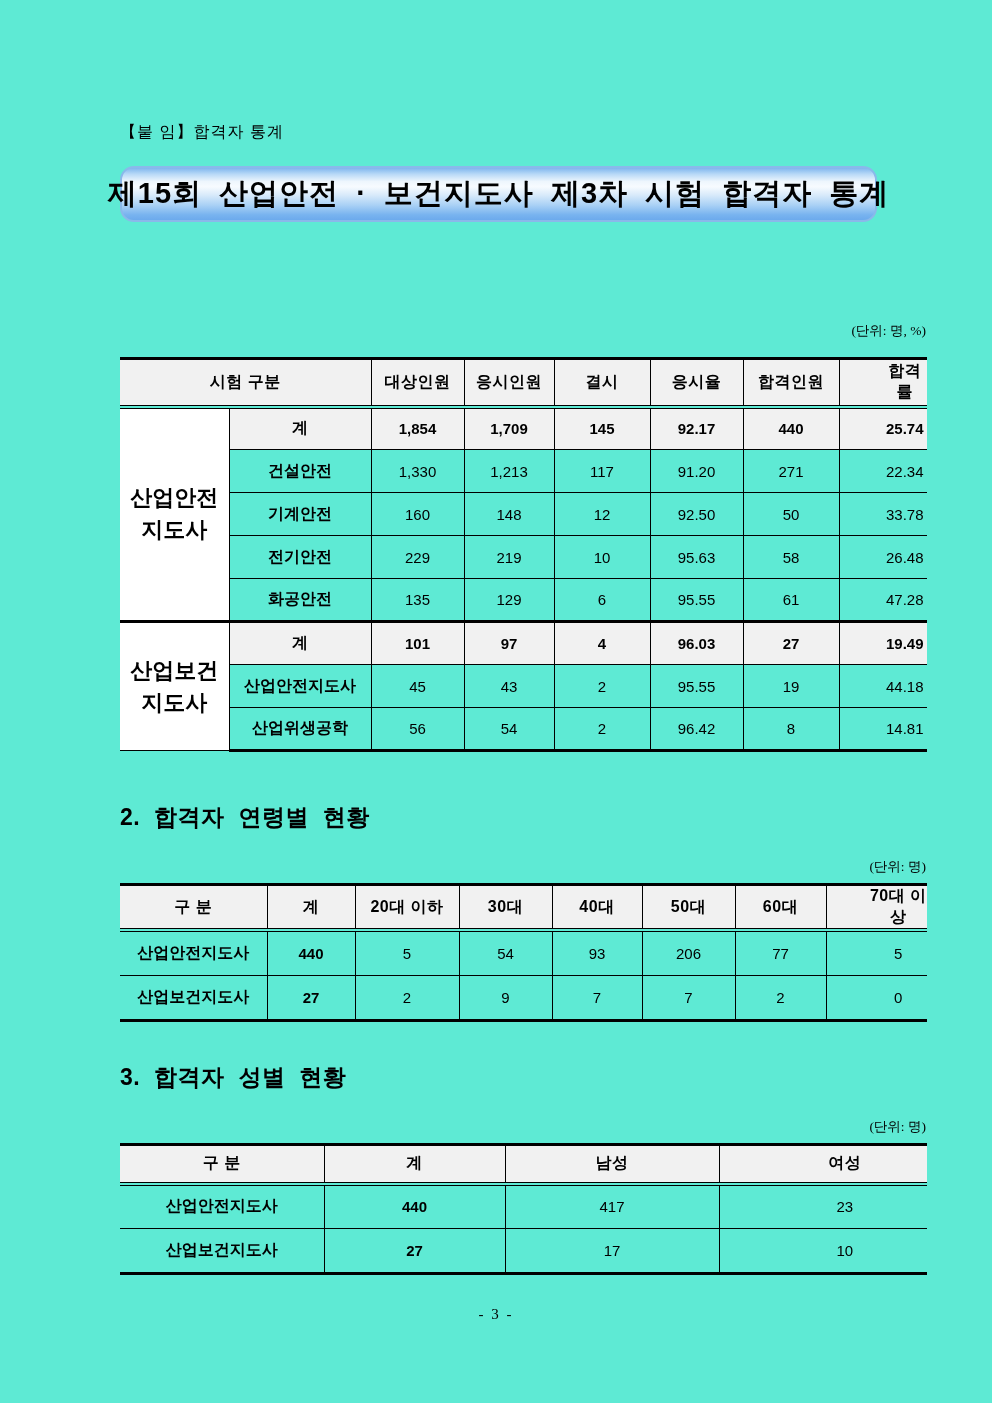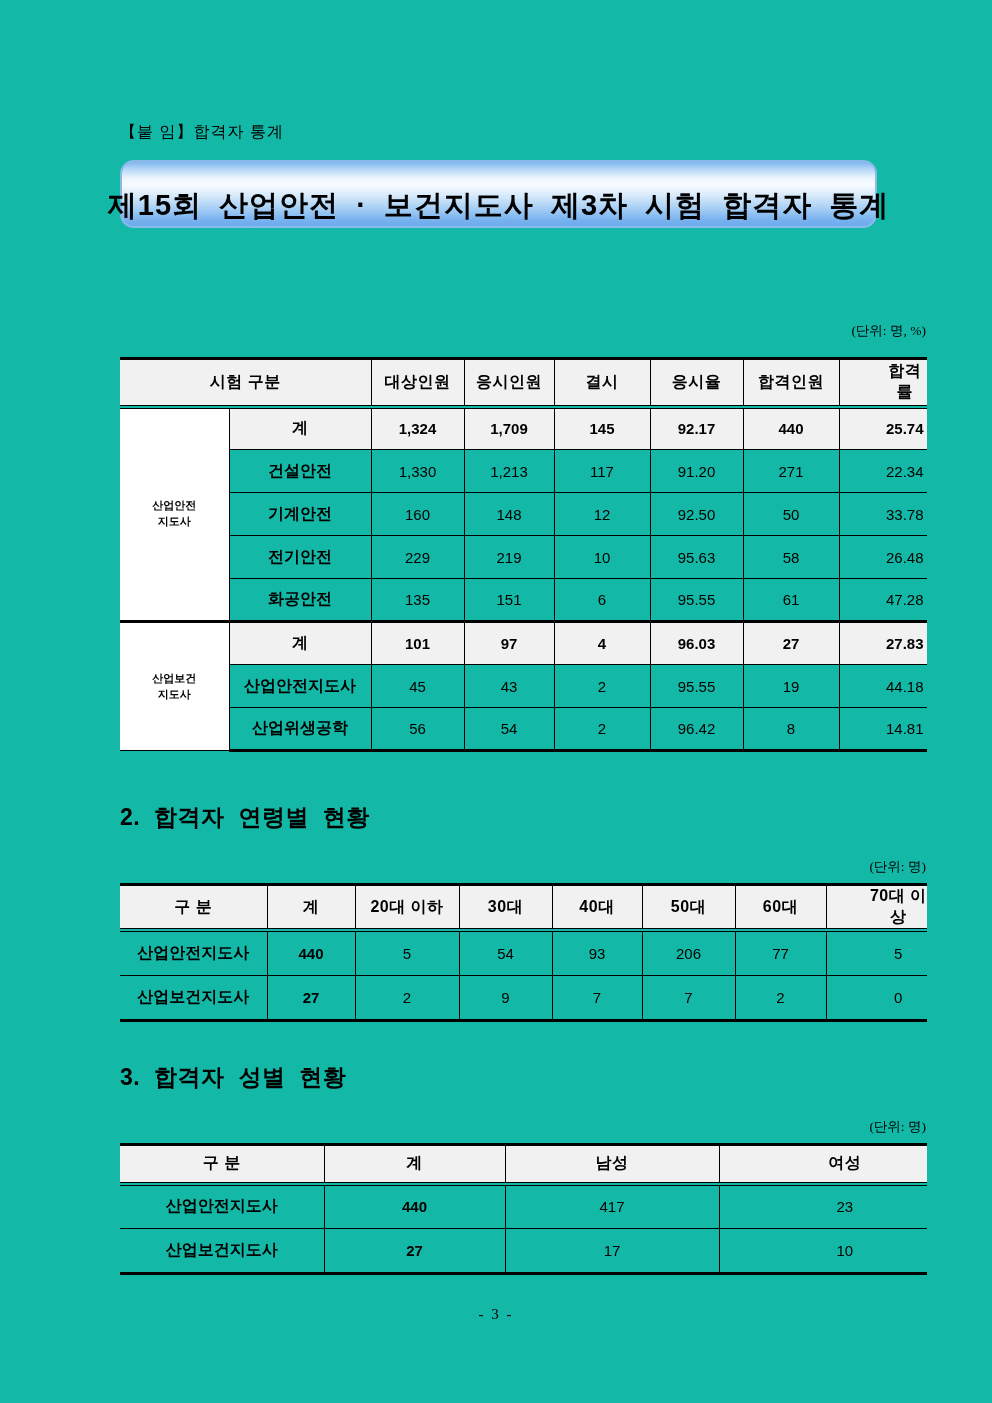--- a/index.html
+++ b/index.html
@@ -6,39 +6,39 @@
   html, body { background: #ffffff; }
   body {
     font-family: "Liberation Sans", "DejaVu Sans", sans-serif;
     color: #000;
   }
   .page {
     position: relative;
     width: 992px;
     height: 1403px;
     margin: 0 auto;
-    background: #14b8a6;
+    background: #5eead4;
     overflow: hidden;
   }
   .attachment {
     position: absolute;
     left: 120px; top: 122px;
     font-size: 16px;
     letter-spacing: 1px;
   }
   .banner {
     position: absolute;
-    left: 120px; top: 160px;
-    width: 757px; height: 68px;
+    left: 120px; top: 166px;
+    width: 757px; height: 56px;
     border-radius: 14px;
     border: 2px solid #8ab9ea;
     background: linear-gradient(to bottom,
       #7fb6ee 0%, #b9d9f7 12%, #eef6fd 26%, #f7fbff 36%,
       #d8eafa 52%, #a8d0f5 72%, #78b3ef 90%, #6caaed 100%);
-    display: flex; align-items: flex-end; justify-content: center;
+    display: flex; align-items: center; justify-content: center;
   }
   .banner .title-text {
     font-size: 29px;
     font-weight: 800;
     letter-spacing: 1px;
     word-spacing: 8px;
     white-space: nowrap;
   }
   .section-heading {
     position: absolute;
@@ -97,21 +97,21 @@
   .t1 tbody tr { height: 43px; }
   .t2 thead tr { height: 38px; }
   .t2 tbody tr { height: 45px; }
   .t3 thead tr { height: 39px; }
   .t3 tbody tr { height: 45px; }
 
   td { font-size: 15px; }
   td.label { font-size: 16px; font-weight: bold; }
   td.group {
     background: #ffffff;
-    font-size: 11px; font-weight: bold;
+    font-size: 22px; font-weight: bold;
     white-space: pre-line;
     line-height: 1.45;
   }
   tr.sum td:not(.group) { background: #f1f1f1; font-weight: bold; }
   td.b { font-weight: bold; }
 
   .page-number {
     position: absolute;
     left: 0; top: 1306px;
     width: 100%;
@@ -154,21 +154,21 @@
         <th>응시율</th>
         <th>합격인원</th>
         <th>합격률</th>
       </tr>
     </thead>
     <tbody>
       <tr class="sum">
         <td class="group" rowspan="5">산업안전
 지도사</td>
         <td class="label">계</td>
-        <td>1,324</td>
+        <td>1,854</td>
         <td>1,709</td>
         <td>145</td>
         <td>92.17</td>
         <td>440</td>
         <td>25.74</td>
       </tr>
       <tr>
         <td class="label">건설안전</td>
         <td>1,330</td>
         <td>1,213</td>
@@ -191,36 +191,36 @@
         <td>229</td>
         <td>219</td>
         <td>10</td>
         <td>95.63</td>
         <td>58</td>
         <td>26.48</td>
       </tr>
       <tr>
         <td class="label">화공안전</td>
         <td>135</td>
-        <td>151</td>
+        <td>129</td>
         <td>6</td>
         <td>95.55</td>
         <td>61</td>
         <td>47.28</td>
       </tr>
       <tr class="sum gsep">
         <td class="group" rowspan="3">산업보건
 지도사</td>
         <td class="label">계</td>
         <td>101</td>
         <td>97</td>
         <td>4</td>
         <td>96.03</td>
         <td>27</td>
-        <td>27.83</td>
+        <td>19.49</td>
       </tr>
       <tr>
         <td class="label">산업안전지도사</td>
         <td>45</td>
         <td>43</td>
         <td>2</td>
         <td>95.55</td>
         <td>19</td>
         <td>44.18</td>
       </tr>

